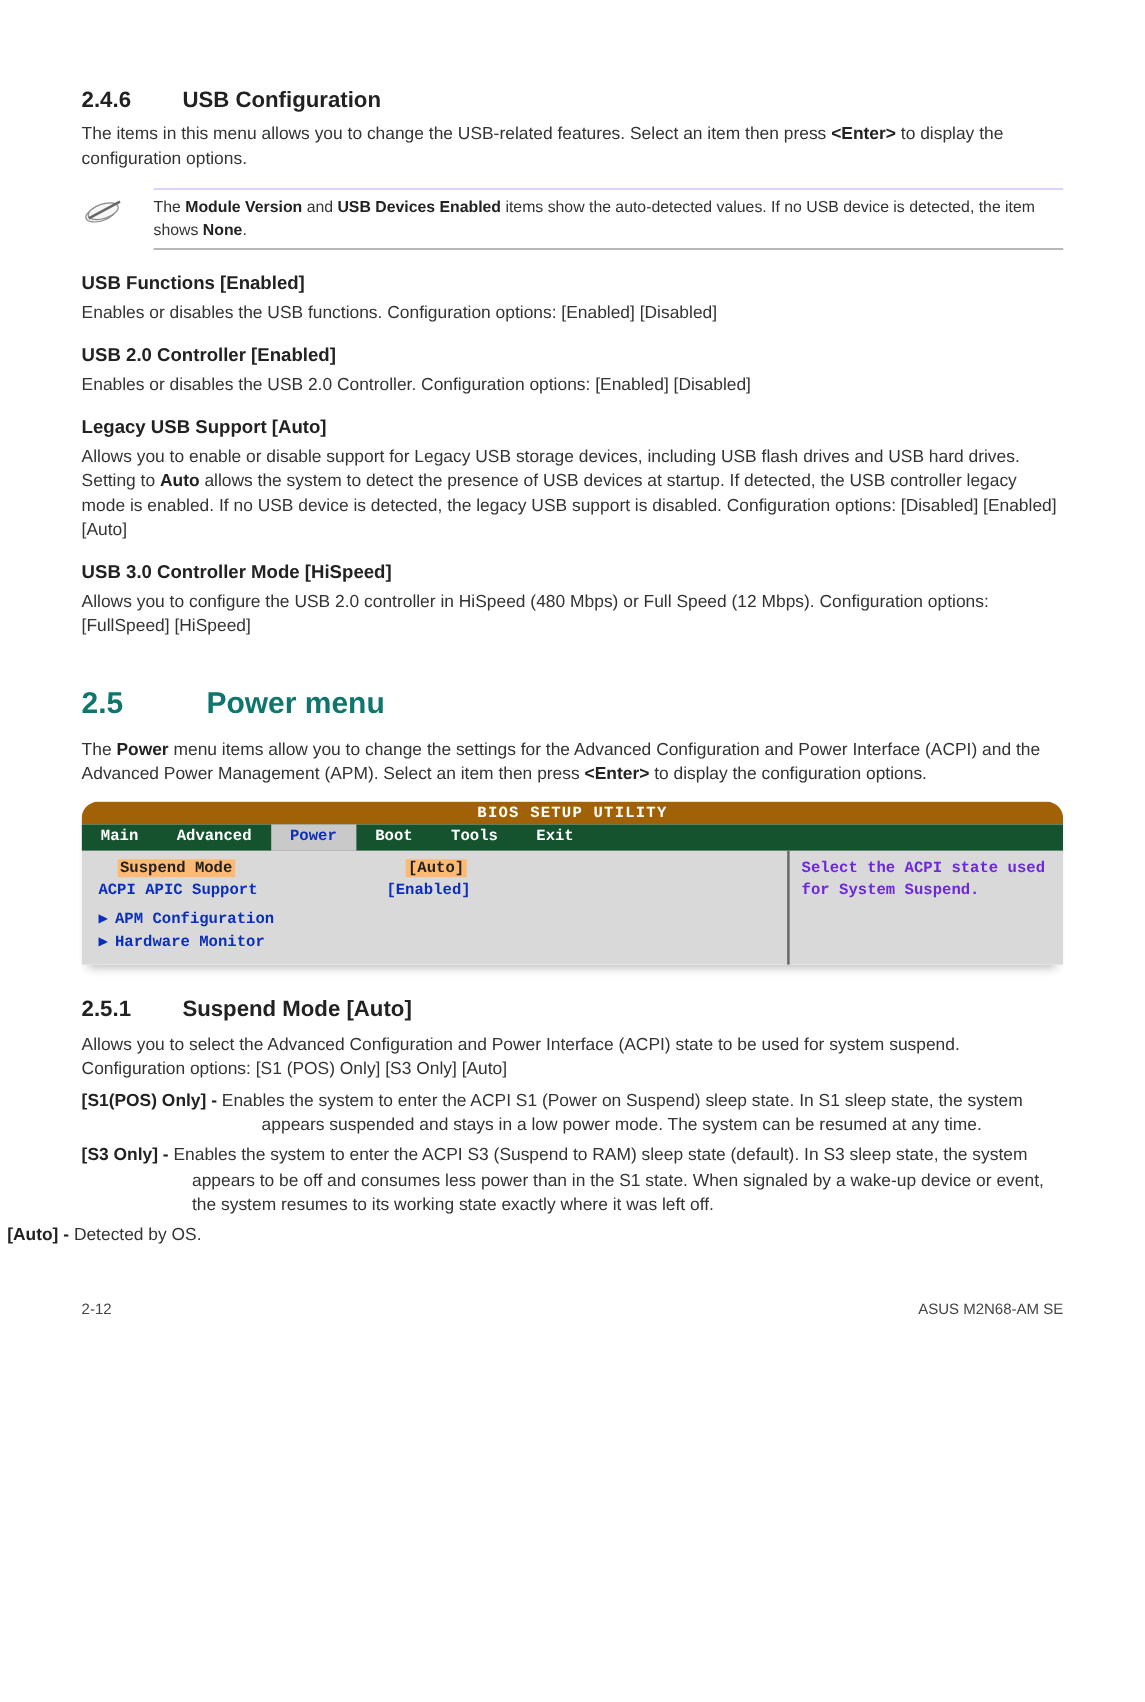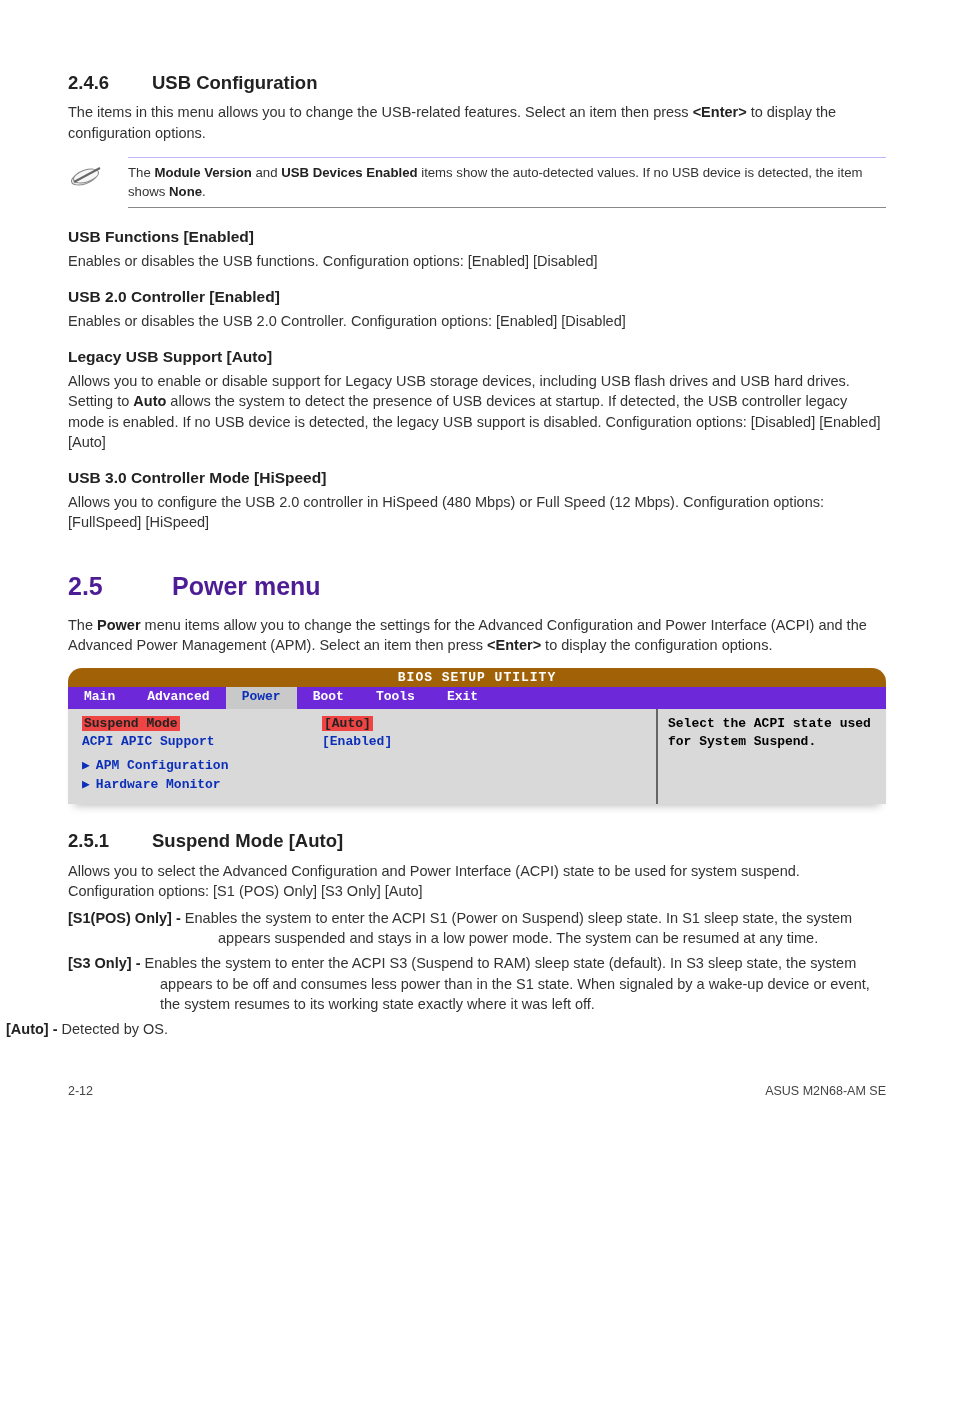--- a/index.html
+++ b/index.html
@@ -15,21 +15,21 @@
   h2.num-heading {
     font-size: 18.5px;
     font-weight: bold;
     color: #222;
     margin-bottom: 6px;
   }
   h2.num-heading .secnum { display:inline-block; width: 84px; }
   h1.big-heading {
     font-size: 25px;
     font-weight: bold;
-    color: #4c1d95;
+    color: #0f766e;
     margin-top: 36px;
     margin-bottom: 10px;
   }
   h1.big-heading .secnum { display:inline-block; width: 104px; }
   h3.para-head {
     font-size: 15.5px;
     font-weight: bold;
     color: #222;
     margin-top: 14px;
     margin-bottom: 3px;
@@ -64,21 +64,21 @@
     background: #a16207;
     color: #fff;
     text-align: center;
     font-weight: bold;
     letter-spacing: 1px;
     padding: 1px 0 0 0;
     font-size: 13px;
   }
   .bios-tabs {
     display: flex;
-    background: #6d28d9;
+    background: #14532d;
     color: #fff;
     font-weight: bold;
   }
   .bios-tab {
     padding: 1px 16px 2px 16px;
   }
   .bios-tab.active {
     background: #c9c9c9;
     color: #0b2fb8;
   }
@@ -88,26 +88,26 @@
   }
   .bios-left {
     flex: 1;
     padding: 6px 14px 10px 14px;
     color: #0b2fb8;
     font-weight: bold;
   }
   .bios-left-row { display:flex; }
   .bios-left-label { width: 240px; white-space: pre; }
   .bios-left-value { white-space: pre; }
-  .bios-highlight { background:#ef4444; color:#222; padding: 0 2px; }
+  .bios-highlight { background:#fdba74; color:#222; padding: 0 2px; margin-left: 16px; }
   .bios-right {
     flex: 0 0 230px;
     border-left: 2px solid #666;
     padding: 6px 10px;
-    color: #000000;
+    color: #6d28d9;
     font-weight: bold;
   }
   .bios-sub { margin-top: 6px; }
   .bios-arrow { color:#0b2fb8; margin-right:6px; }
   .hang { padding-left: 150px; text-indent: -150px; margin-bottom: 4px; }
   .hang2 { padding-left: 92px; text-indent: -92px; margin-bottom: 4px; }
   .hang3 { text-indent: -62px; margin-bottom: 4px; }
   .footer {
     display:flex; justify-content: space-between;
     font-size: 12.5px; color:#444;

